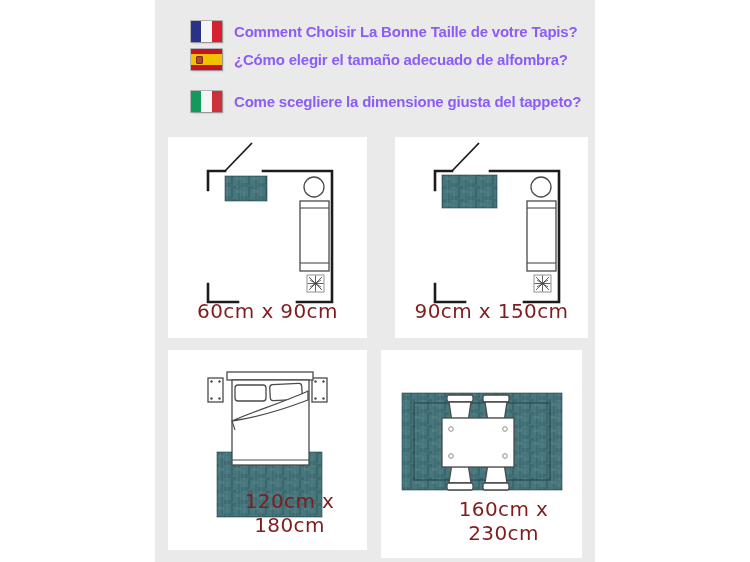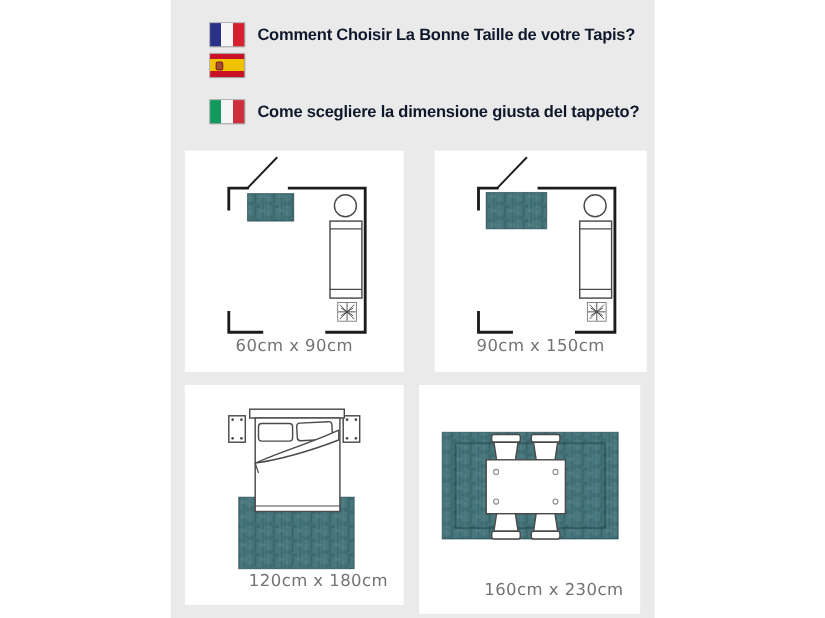--- a/index.html
+++ b/index.html
@@ -18,33 +18,33 @@
   .flag { width:31px; height:21px; position:relative; flex:0 0 auto;
           box-shadow:0 0 0 1px rgba(0,0,0,0.22), 1px 1px 2px rgba(0,0,0,0.25); }
   .flag-fr { background:linear-gradient(to right,#2a3189 33.4%,#f5f5f5 33.4% 66.6%,#d7202f 66.6%); }
   .flag-es { background:linear-gradient(to bottom,#c81126 24%,#f2c100 24% 76%,#c81126 76%); }
   .flag-es .emblem { position:absolute; left:5px; top:7px; width:7px; height:8px;
                      background:#a0512e; border-radius:2px;
                      box-shadow:inset 0 0 0 1px rgba(130,25,25,0.85); }
   .flag-it { background:linear-gradient(to right,#129a5e 33.4%,#f5f5f5 33.4% 66.6%,#cd2f3d 66.6%); }
   .flag-de { background:linear-gradient(to bottom,#191919 33.4%,#dd0b18 33.4% 66.6%,#f3c400 66.6%); }
   .lang-text { margin-left:12px; font-weight:700; font-size:15px; letter-spacing:-0.2px;
-               color:#0f172a; white-space:nowrap; }
+               color:#8b5cf6; white-space:nowrap; }
 
   
   .panel { position:absolute; background:#ffffff; }
   .panel-tl { left:13px;  top:137px; width:199px; height:201px; }
   .panel-tr { left:240px; top:137px; width:193px; height:201px; }
   .panel-bl { left:13px;  top:350px; width:199px; height:200px; }
   .panel-br { left:226px; top:350px; width:201px; height:208px; }
   .panel svg { position:absolute; left:0; top:0; }
 
   .size-label { position:absolute; left:0; right:0; text-align:center;
-                font-family:"DejaVu Sans", sans-serif; font-size:15px;
-                letter-spacing:0.4px; color:#737373; }
+                font-family:"DejaVu Sans", sans-serif; font-size:20px;
+                letter-spacing:0.4px; color:#7f1d1d; }
   .panel-tl .size-label, .panel-tr .size-label { bottom:15px; }
   .panel-bl .size-label, .panel-br .size-label { bottom:13px;margin-left:44px; }
 
   
   .wall  { stroke:#1c1c1c; stroke-width:2.6; fill:none; stroke-linecap:square; }
   .door  { stroke:#1c1c1c; stroke-width:1.8; fill:none; }
   .furn  { stroke:#4a4a4a; stroke-width:1.3; fill:#ffffff; }
   .furnline { stroke:#4a4a4a; stroke-width:1.1; fill:none; }
   .screw { stroke:#8b8b8b; stroke-width:1; fill:#ffffff; }
   .rug-edge { fill:url(#rugtex); stroke:rgba(18,56,62,0.55); stroke-width:1; }
@@ -69,20 +69,21 @@
   <div class="stage">
 
     <div class="lang-row r1">
       <span class="flag flag-fr"></span>
       <span class="lang-text">Comment Choisir La Bonne Taille de votre Tapis?</span>
     </div>
     <div class="lang-row r2">
       <span class="flag flag-es">
           <i class="emblem"></i>
         </span>
+      <span class="lang-text">¿Cómo elegir el tamaño adecuado de alfombra?</span>
     </div>
     <div class="lang-row r3">
       <span class="flag flag-it"></span>
       <span class="lang-text">Come scegliere la dimensione giusta del tappeto?</span>
     </div>
 
     <section class="panel panel-tl">
       <svg viewBox="0 0 199 201" width="199" height="201">
         <g>
           <rect x="57" y="39" width="42" height="25" fill="#47767c"></rect>

